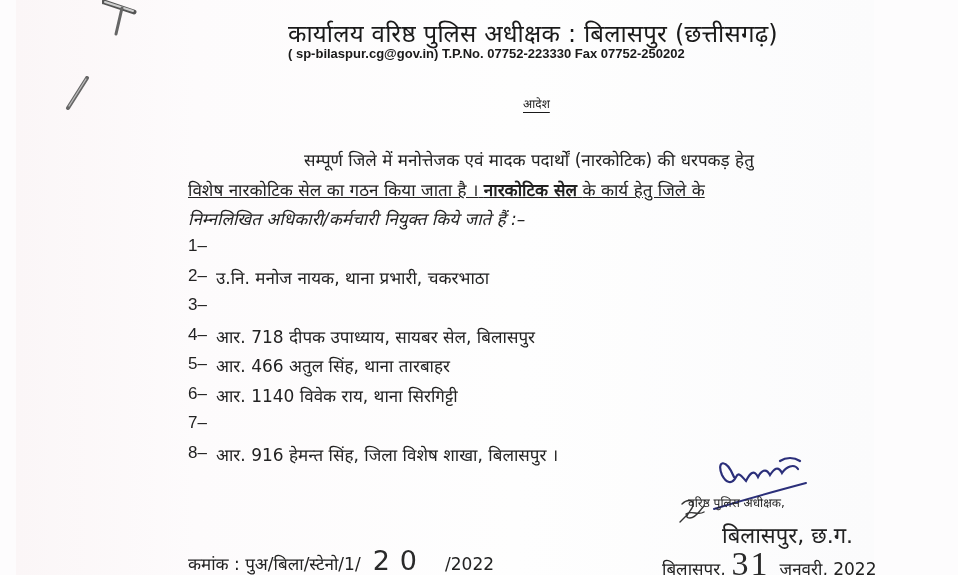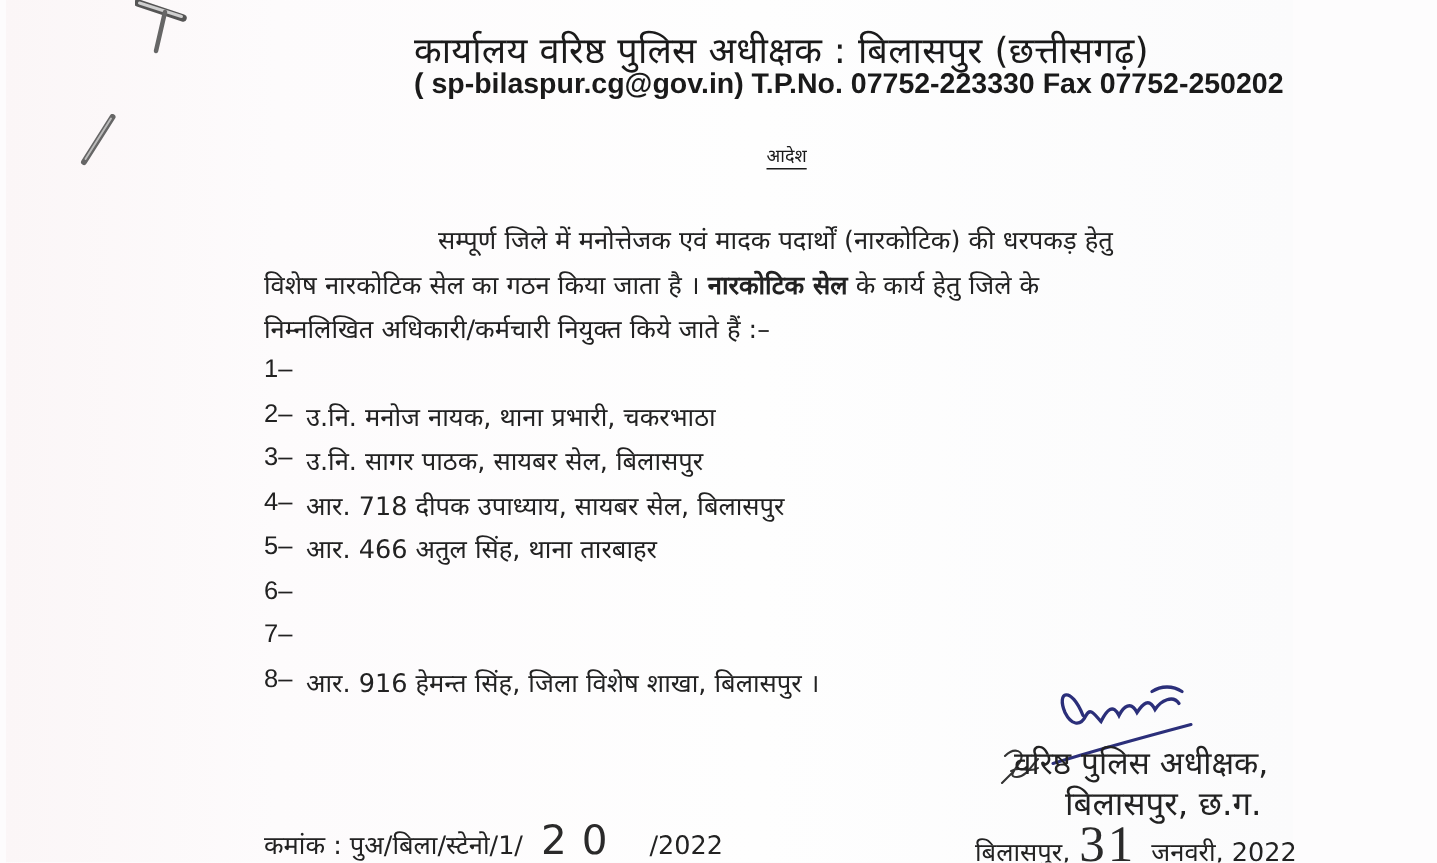--- a/index.html
+++ b/index.html
@@ -3,63 +3,63 @@
   <meta charset="utf-8">
   <style>
     html, body { margin: 0; padding: 0; }
     body {
       width: 958px; height: 575px; overflow: hidden; position: relative;
       background: #fdfcfd;
       font-family: "DejaVu Sans", "Liberation Sans", sans-serif;
       color: #1c1c1c;
     }
     .page {
-      position: absolute; left: 4px; top: 0; width: 858px; height: 575px;
+      position: absolute; left: 16px; top: 0; width: 858px; height: 575px;
       background: linear-gradient(90deg, #fbf6f7 0px, #fdfbfc 180px, #fefefe 500px, #fbfbfc 100%);
     }
     .right-edge {
       position: absolute; left: 955px; top: 100px; width: 2px; height: 190px;
       background: #c8c8c8;
     }
     .pin-head {
       position: absolute; left: 86px; top: 0px; width: 42px; height: 16px;
     }
     .pin-needle {
       position: absolute; left: 46px; top: 76px; width: 30px; height: 36px;
     }
     .hdr-title {
       position: absolute; left: 272px; top: 16px; width: 620px;
       font-size: 24px; white-space: nowrap; color: #1a1a1a; letter-spacing: 0.2px;
     }
     .hdr-contact {
       position: absolute; left: 272px; top: 46px; white-space: nowrap;
-      font-family: "Liberation Sans", sans-serif; font-weight: bold; font-size: 19px; color: #1a1a1a;
+      font-family: "Liberation Sans", sans-serif; font-weight: bold; font-size: 13px; color: #1a1a1a;
     }
     .order-title {
       position: absolute; left: 507px; top: 95px; font-size: 12px;
       text-decoration: underline; text-underline-offset: 4px; color: #1a1a1a;
     }
     .para {
       position: absolute; left: 172px; width: 720px; font-size: 17px; white-space: nowrap;
       color: #222;
     }
     .para.l1 { top: 148px; left: 288px; }
-    .para.l2 { top: 178px; }
-    .para.l3 { top: 207px; }
+    .para.l2 { top: 178px; text-decoration: underline; }
+    .para.l3 { top: 207px; font-style: italic; }
     .bold { font-weight: bold; }
     .list { position: absolute; left: 172px; top: 236px; margin: 0; padding: 0; list-style: none; }
     .list li {
       height: 29.5px; font-size: 17px; white-space: nowrap; color: #222; display: flex;
     }
     .list .num { display: inline-block; width: 28px; font-family: "Liberation Sans", sans-serif; }
     .signature {
       position: absolute; left: 660px; top: 447px; width: 140px; height: 75px;
     }
     .sig-block {
-      position: absolute; left: 672px; top: 494px; font-size: 21px; color: #222; white-space: nowrap;
+      position: absolute; left: 672px; top: 494px; font-size: 12px; color: #222; white-space: nowrap;
     }
     .sig-block2 { position: absolute; left: 706px; top: 519px; font-size: 22px; color: #222; white-space: nowrap; }
     .date-line { position: absolute; left: 646px; top: 545px; font-size: 17px; color: #222; white-space: nowrap; }
     .hand { font-family: Liberation Serif, serif; font-weight: 300; font-size: 34px; color: #2a2a2a; display:inline-block; margin: 0 10px 0 6px; letter-spacing: 2px; }
     .ref-line { position: absolute; left: 172px; top: 545px; font-size: 17px; color: #222; white-space: nowrap; }
     .ref-hand { font-size: 27px; color: #2a2a2a; margin: 0 18px 16px 12px; letter-spacing: 10px; display:inline-block; }
     .initials { position: absolute; left: 662px; top: 496px; width: 32px; height: 28px; }
   </style>
 </head>
 <body>
@@ -95,32 +95,32 @@
   <ul class="list">
     <li>
         <span class="num">1–</span>
       </li>
     <li>
         <span class="num">2–</span>
         <span>उ.नि. मनोज नायक, थाना प्रभारी, चकरभाठा</span>
       </li>
     <li>
         <span class="num">3–</span>
-        <span>उ.नि. सागर पाठक, सायबर सेल, बिलासपुर</span>
       </li>
     <li>
         <span class="num">4–</span>
         <span>आर. 718 दीपक उपाध्याय, सायबर सेल, बिलासपुर</span>
       </li>
     <li>
         <span class="num">5–</span>
         <span>आर. 466 अतुल सिंह, थाना तारबाहर</span>
       </li>
     <li>
         <span class="num">6–</span>
+        <span>आर. 1140 विवेक राय, थाना सिरगिट्टी</span>
       </li>
     <li>
         <span class="num">7–</span>
       </li>
     <li>
         <span class="num">8–</span>
         <span>आर. 916 हेमन्त सिंह, जिला विशेष शाखा, बिलासपुर ।</span>
       </li>
   </ul>
 

